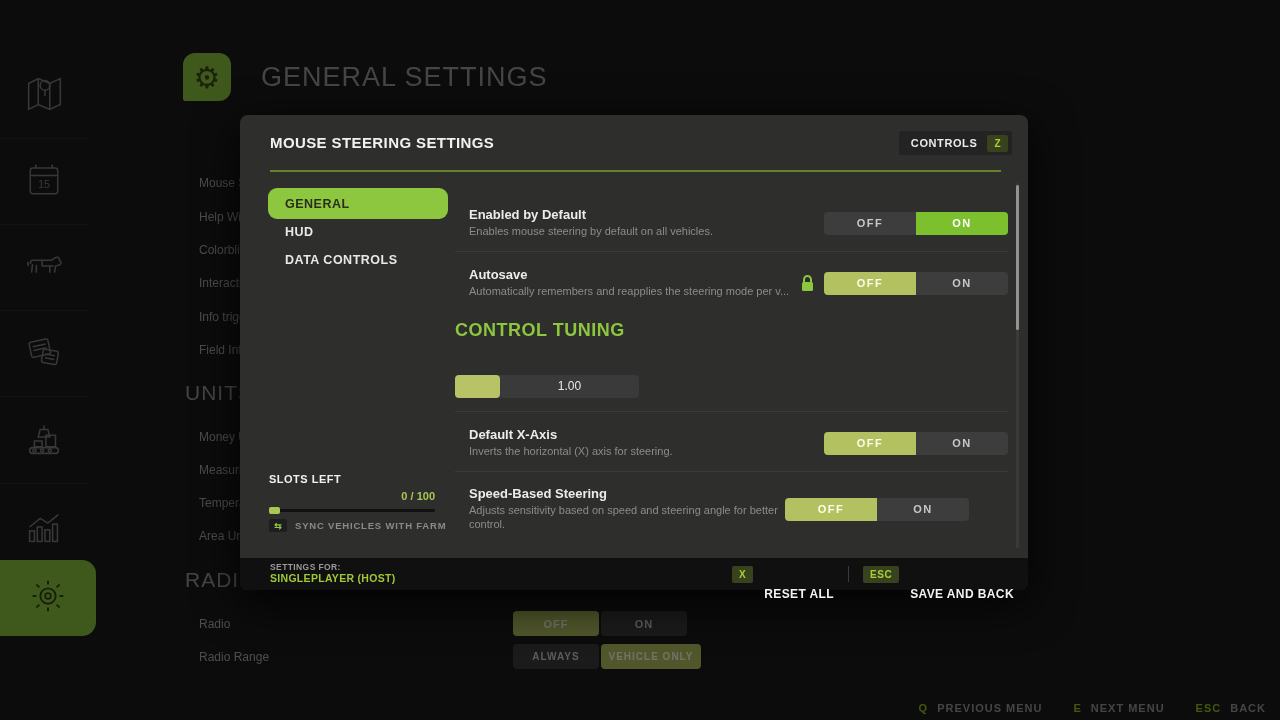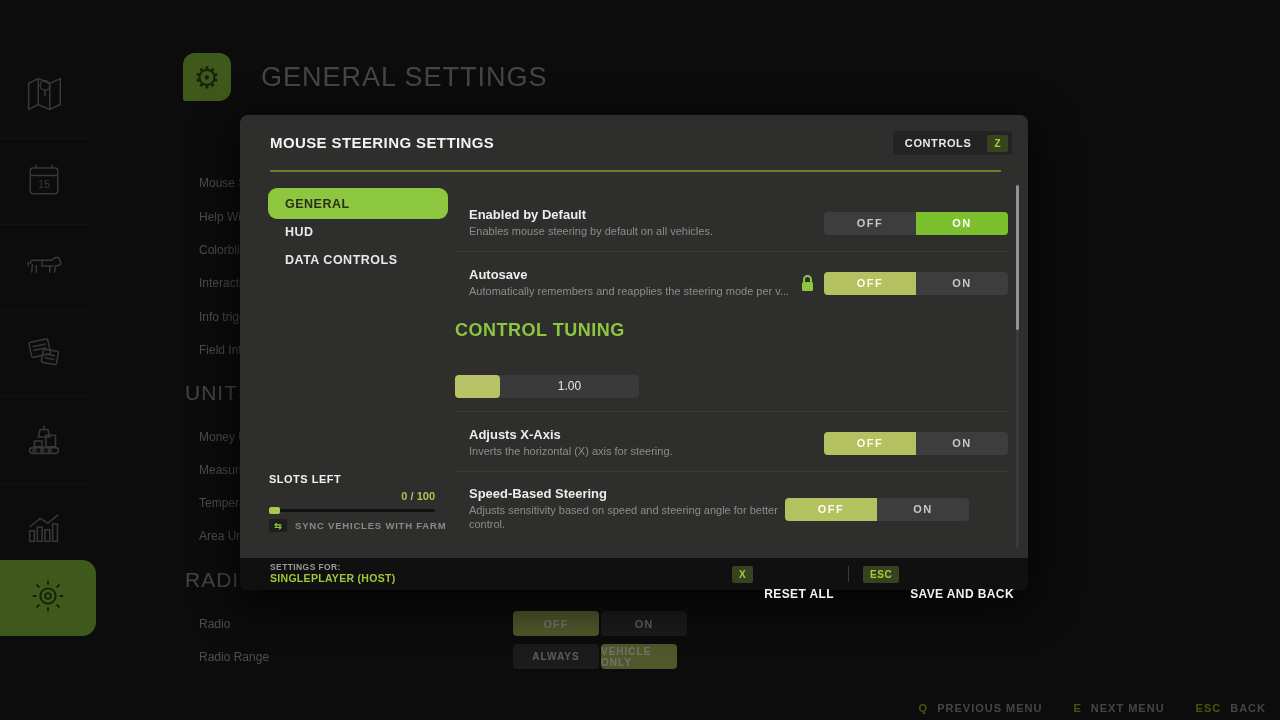--- a/index.html
+++ b/index.html
@@ -52,21 +52,21 @@
     position:absolute; left:240px; top:115px; width:788px; height:475px; z-index:10;
     background:#2e2e2c; border-radius:8px;
     box-shadow:0 12px 45px rgba(0,0,0,0.85);
   }
   .modal-title {
     position:absolute; left:30px; top:19px;
     font-size:15px; font-weight:bold; color:#f2f2f2; letter-spacing:0.4px;
   }
   .controls-btn {
     position:absolute; right:16px; top:16px; height:24px;
-    background:#232323; display:flex; align-items:center; gap:16px;
+    background:#232323; display:flex; align-items:center; gap:10px;
     padding:0 4px 0 12px; border-radius:3px;
   }
   .controls-btn .lbl { font-size:11px; font-weight:bold; color:#eaeaea; letter-spacing:0.6px; }
   .keycap {
     background:#39421f; color:#a3d133; font-size:10px; font-weight:bold;
     padding:3px 7px; border-radius:2px; letter-spacing:0.5px;
   }
   .header-rule { position:absolute; left:30px; top:55px; width:731px; height:2px; background:#66832a; }
   
   .tab-pill {
@@ -233,21 +233,21 @@
     <div class="bg-list-item" style="top:529px;">Area Unit</div>
 
     <div class="bg-heading" style="top:568px;">RADIO</div>
 
     <div class="bg-row-label" style="top:617px;">Radio</div>
     <div class="bg-btn olive" style="left:513px; top:611px;">OFF</div>
     <div class="bg-btn dark" style="left:601px; top:611px;">ON</div>
 
     <div class="bg-row-label" style="top:650px;">Radio Range</div>
     <div class="bg-btn dark" style="left:513px; top:644px; font-size:10px;">ALWAYS</div>
-    <div class="bg-btn olive" style="left:601px; top:644px; width:76px; font-size:10px;">VEHICLE ONLY</div>
+    <div class="bg-btn olive" style="left:601px; top:644px; width:100px; font-size:10px;">VEHICLE ONLY</div>
 
     <div class="bg-footer">
       <span class="key" style="margin-left:0;">Q</span>
       <span>PREVIOUS MENU</span>
       <span class="key">E</span>
       <span>NEXT MENU</span>
       <span class="key">ESC</span>
       <span>BACK</span>
     </div>
   </div>
@@ -305,21 +305,21 @@
       <div class="slider">
         <div class="slider-handle"></div>
         <div class="slider-value">1.00</div>
       </div>
     </div>
 
     <div class="divider" style="top:296px;"></div>
 
     <div class="row" style="top:305px; height:46px;">
       <div class="row-text">
-        <div class="row-title">Adjusts X-Axis</div>
+        <div class="row-title">Default X-Axis</div>
         <div class="row-desc">Inverts the horizontal (X) axis for steering.</div>
       </div>
       <div class="toggle">
         <div class="tbtn active-olive">OFF</div>
         <div class="tbtn">ON</div>
       </div>
     </div>
 
     <div class="divider" style="top:356px;"></div>
 

